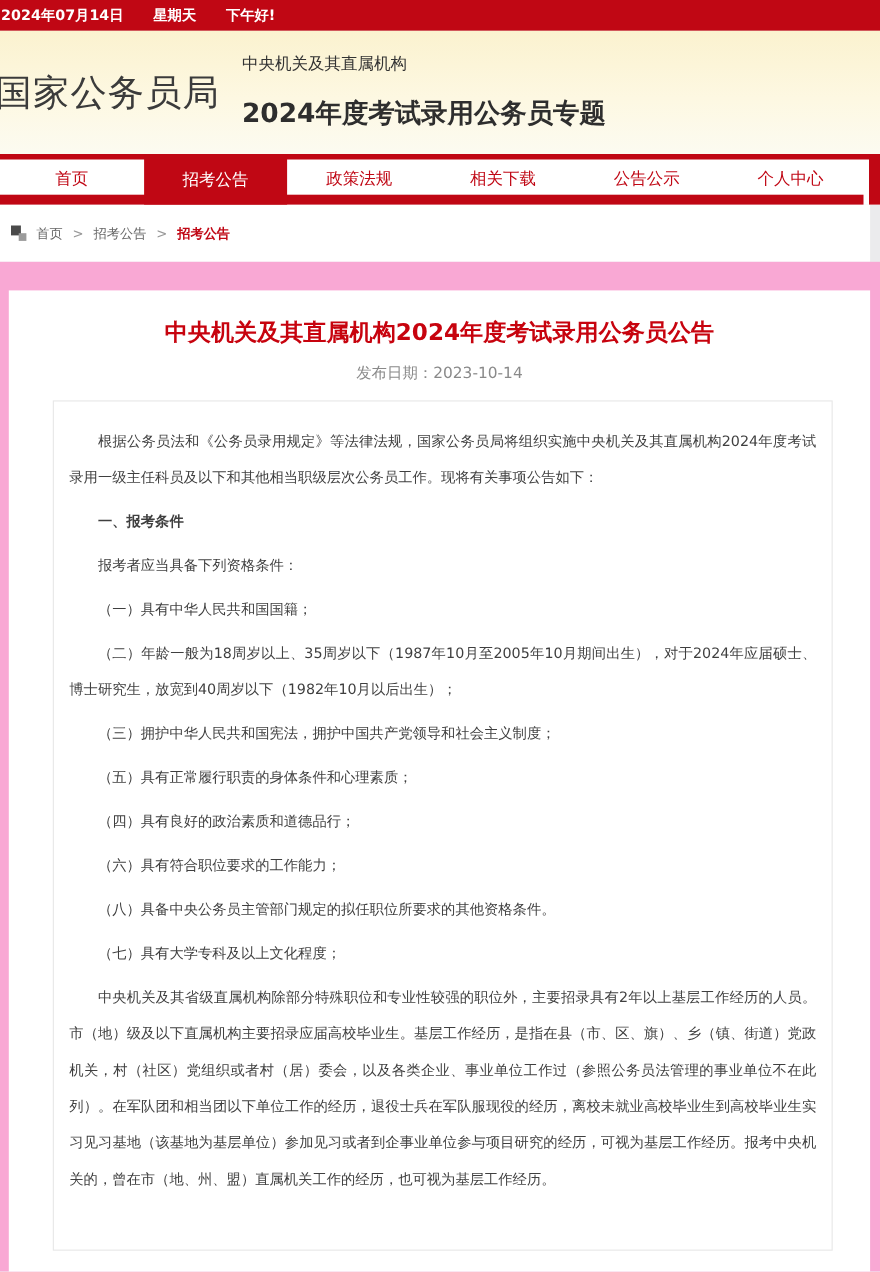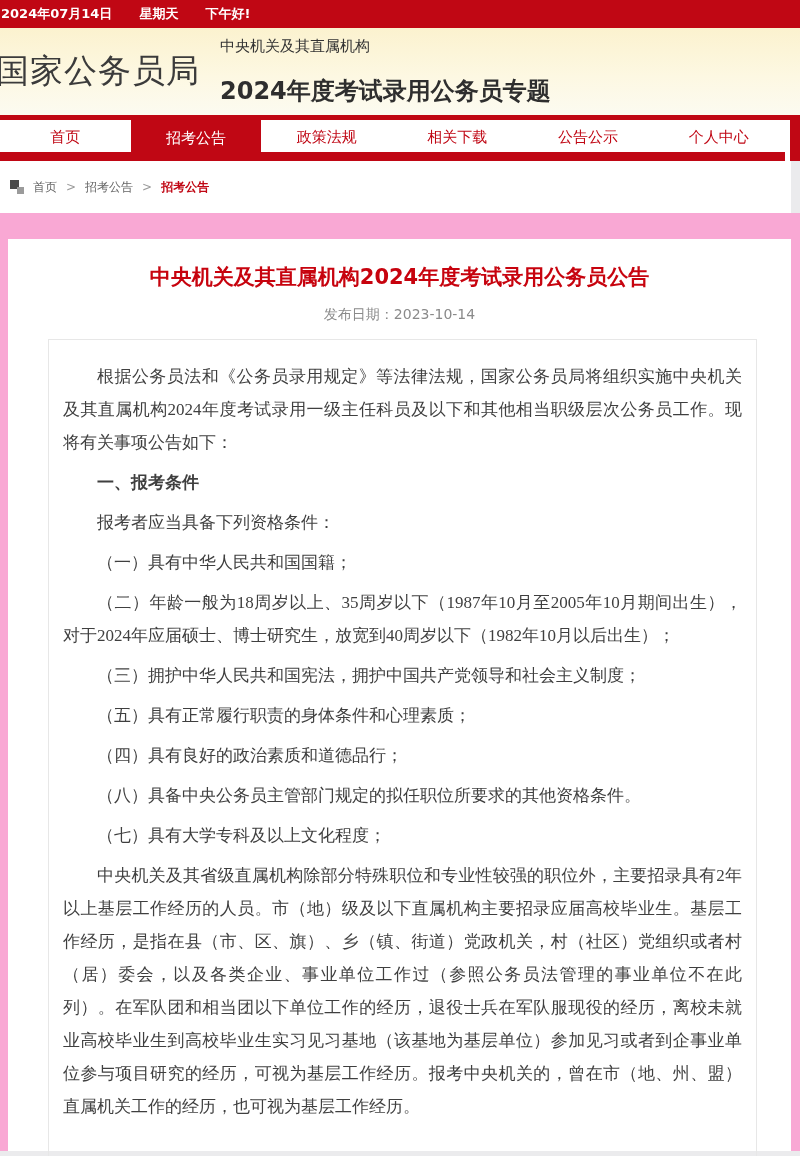--- a/index.html
+++ b/index.html
@@ -13,21 +13,21 @@
   
   .topbar {
     height: 28px; background: #c00714; color: #fff;
     display: flex; align-items: center; gap: 27px;
     font-size: 13px; font-weight: bold; padding-left: 1px;
     white-space: nowrap;
   }
 
   
   .header {
-    height: 87px;
+    height: 112px;
     background: linear-gradient(180deg, #fbf2cf 0%, #fdf8e2 55%, #fcfbf1 100%);
     display: flex; align-items: center;
   }
   .site-name {
     font-size: 33px; color: #3b3b3b; letter-spacing: 1px;
     margin-left: -4px; white-space: nowrap;
   }
   .subject { margin-left: 20px; }
   .subject-line1 { font-size: 15px; color: #333; margin-bottom: 19px; }
   .subject-line2 { font-size: 24px; font-weight: bold; color: #2e2e2e; }
@@ -84,24 +84,23 @@
   }
   .article-date {
     text-align: center; color: #8a8a8a; font-size: 14px; margin-top: 15px;
   }
   .article-box {
     margin: 15px 34px 0 40px;
     border: 1px solid #e7e7e7;
     padding: 20px 14px 40px;
   }
   .article-box p {
-    font-size: 17px; line-height: 33px; color: #3f3f3f;
+    font-size: 13px; line-height: 33px; color: #3f3f3f;
     text-indent: 2em; margin: 0 0 7px;
     text-align: justify;
-    font-family: Liberation Serif, serif;
   }
   .p-heading { font-weight: bold; color: #333; }
 </style>
 </head>
 <body>
 
 <div class="topbar">
   <span>2024年07月14日</span>
   <span>星期天</span>
   <span>下午好!</span>
@@ -143,18 +142,19 @@
     </div>
     <div class="article-box">
       <p>根据公务员法和《公务员录用规定》等法律法规，国家公务员局将组织实施中央机关及其直属机构2024年度考试录用一级主任科员及以下和其他相当职级层次公务员工作。现将有关事项公告如下：</p>
       <p class="p-heading">一、报考条件</p>
       <p>报考者应当具备下列资格条件：</p>
       <p>（一）具有中华人民共和国国籍；</p>
       <p>（二）年龄一般为18周岁以上、35周岁以下（1987年10月至2005年10月期间出生），对于2024年应届硕士、博士研究生，放宽到40周岁以下（1982年10月以后出生）；</p>
       <p>（三）拥护中华人民共和国宪法，拥护中国共产党领导和社会主义制度；</p>
       <p>（五）具有正常履行职责的身体条件和心理素质；</p>
       <p>（四）具有良好的政治素质和道德品行；</p>
+      <p>（六）具有符合职位要求的工作能力；</p>
       <p>（八）具备中央公务员主管部门规定的拟任职位所要求的其他资格条件。</p>
       <p>（七）具有大学专科及以上文化程度；</p>
       <p><span>中央机关及其省级直属机构除部分特殊职位和专业性较强的职位外，主要招录具有2年以上基层工作经历的人员。市（地）级及以下直属机构主要招录应届高校毕业生。基层工作经历，是指在县（市、区、旗）、乡（镇、街道）党政机关，村（社区）党组织或者村（居）委会，以及各类企业、事业单位工作过（参照公务员法管理的事业单位不在此列）。在军队团和相当团以下单位工作的经历，退役士兵在军队服现役的经历，离校未就业高校毕业生到高校毕业生实习见习基地（该基地为基层单位）参加见习或者到企事业单位参与项目研究的经历，可视为基层工作经历。报考中央机关的，曾在市（地、州、盟）直属机关工作的经历，也可视为基层工作经历。</span></p>
     </div>
   </div>
 </div>
 
 </body></html>

